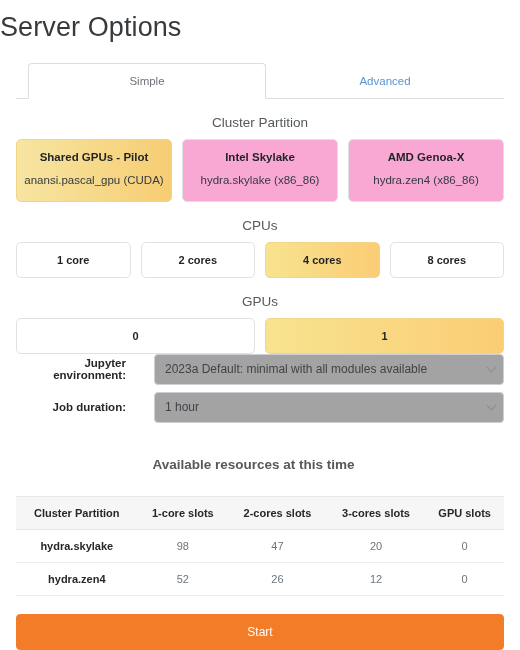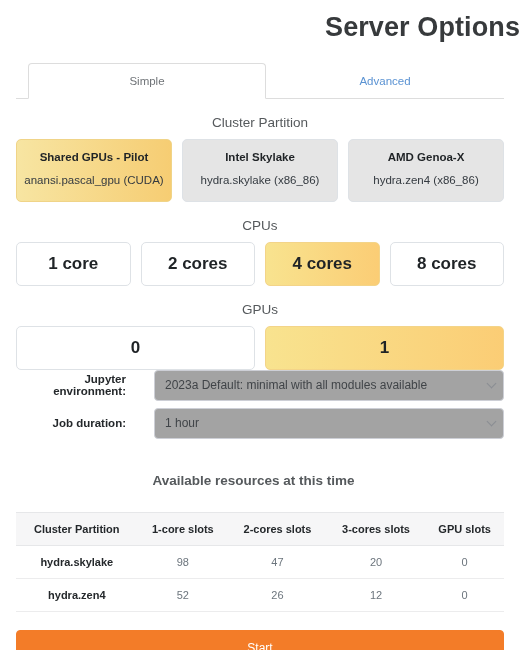--- a/index.html
+++ b/index.html
@@ -9,23 +9,23 @@
     background: #ffffff;
     font-family: "Liberation Sans", sans-serif;
     color: #212529;
     overflow: hidden;
   }
 
   .page { width: 520px; height: 650px; position: relative; }
 
   
   .page-title {
-    text-align: right;
+    text-align: left;
     font-size: 27px;
-    font-weight: 700;
+    font-weight: 400;
     color: #373a3c;
     margin: 0;
     padding-top: 12px;
     letter-spacing: .1px;
   }
 
   
   .tabs {
     display: flex;
     margin: 20px 16px 0 16px;
@@ -65,21 +65,21 @@
   
   .opt-row {
     display: flex;
     gap: 10px;
     margin: 0 16px;
   }
   .opt-card {
     flex: 1;
     border: 1px solid #dee2e6;
     border-radius: 5px;
-    background: #e5e5e5;
+    background: #f9a8d4;
     text-align: center;
     cursor: pointer;
     padding: 11px 6px 13px 6px;
   }
   .opt-card .ttl {
     font-size: 11.5px;
     font-weight: bold;
     color: #1f2326;
     display: block;
     line-height: 1.2;
@@ -97,21 +97,21 @@
   }
 
   
   .pill-row { display: flex; gap: 10px; margin: 0 16px; }
   .pill {
     flex: 1;
     border: 1px solid #dee2e6;
     border-radius: 5px;
     background: #ffffff;
     text-align: center;
-    font-size: 17px;
+    font-size: 11px;
     font-weight: bold;
     color: #1f2326;
     padding: 11px 4px;
     cursor: pointer;
   }
   .pill.selected {
     border-color: #f3d489;
     background: linear-gradient(to right, #f8e38f 0%, #fbcd75 100%);
   }
 

